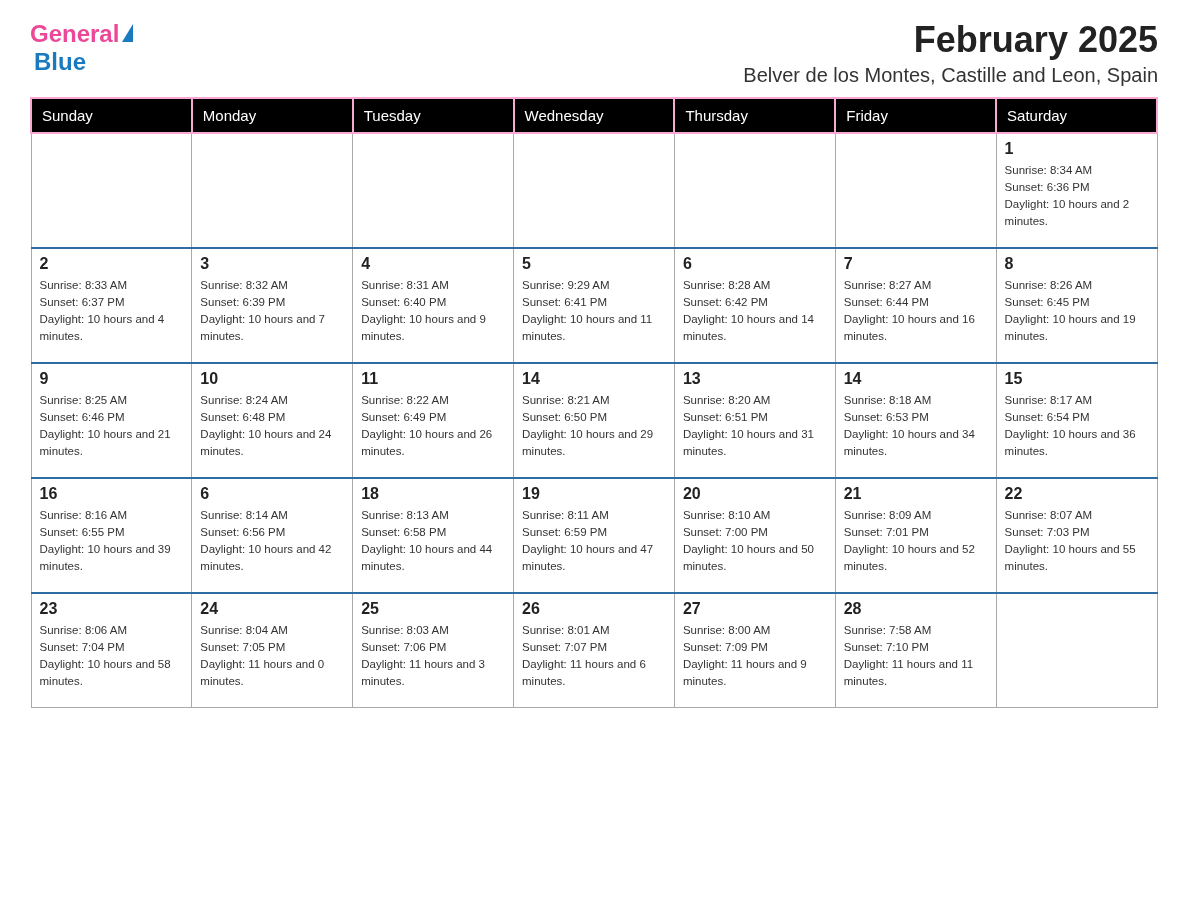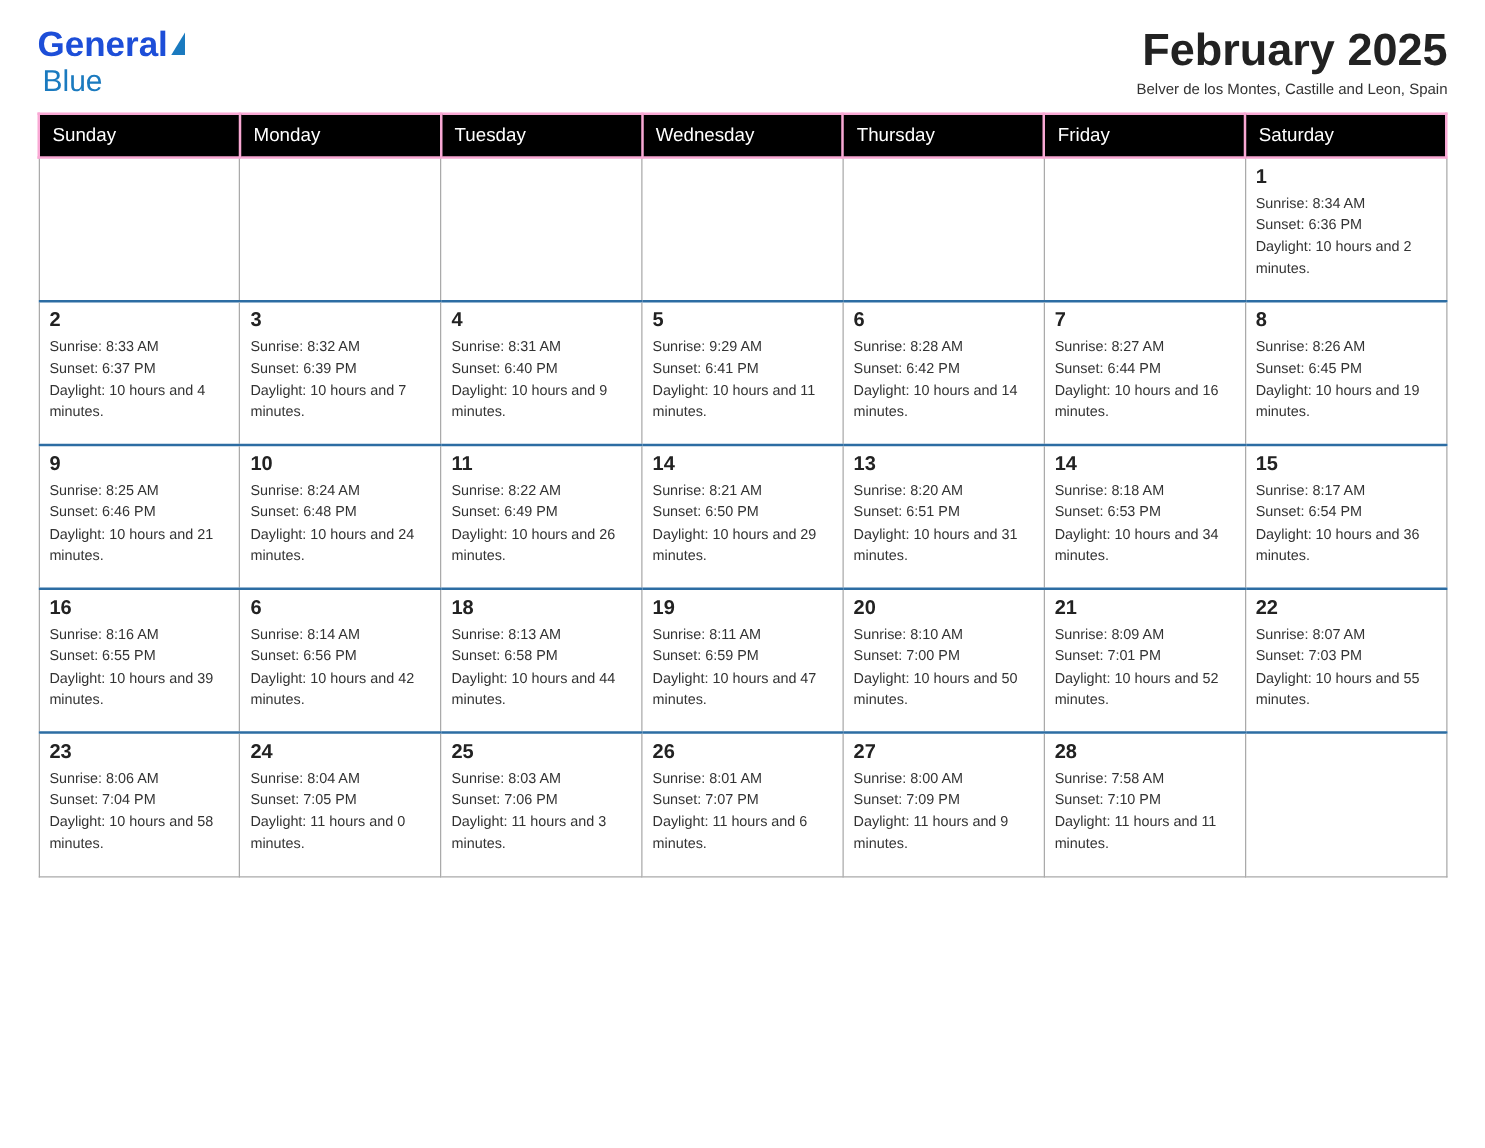--- a/index.html
+++ b/index.html
@@ -23,21 +23,21 @@
     .title-area {
       text-align: right;
     }
     .month-title {
       font-size: 36px;
       font-weight: bold;
       color: #222;
       line-height: 1.1;
     }
     .location-title {
-      font-size: 12px;
+      font-size: 20px;
       color: #333;
       margin-top: 4px;
     }
     .calendar-table {
       width: 100%;
       border-collapse: collapse;
       margin-top: 10px;
     }
     .calendar-table th {
       background-color: #000000;
@@ -72,25 +72,25 @@
     .week-row td {
       border-top: 2px solid #2d6da3;
     }
   </style>
 </head>
 <body>
 
 <div class="header-area">
   <div class="logo">
     <div style="display:flex;align-items:center;">
-      <span style="font-size:28px;font-weight:bold;color:#1d4ed8;">General</span>
+      <span style="font-size:24px;font-weight:bold;color:#ec4899;">General</span>
       <span style="display:inline-block;width:0;height:0;border-left:11px solid transparent;border-bottom:18px solid #1a7abf;margin-left:3px;margin-bottom:2px;"></span>
     </div>
     <div>
-      <span style="font-size:24px;font-weight:normal;color:#1a7abf;margin-left:4px;">Blue</span>
+      <span style="font-size:24px;font-weight:bold;color:#1a7abf;margin-left:4px;">Blue</span>
     </div>
   </div>
   <div class="title-area">
     <div class="month-title">February 2025</div>
     <div class="location-title">Belver de los Montes, Castille and Leon, Spain</div>
   </div>
 </div>
 
 <table class="calendar-table">
   <thead>

